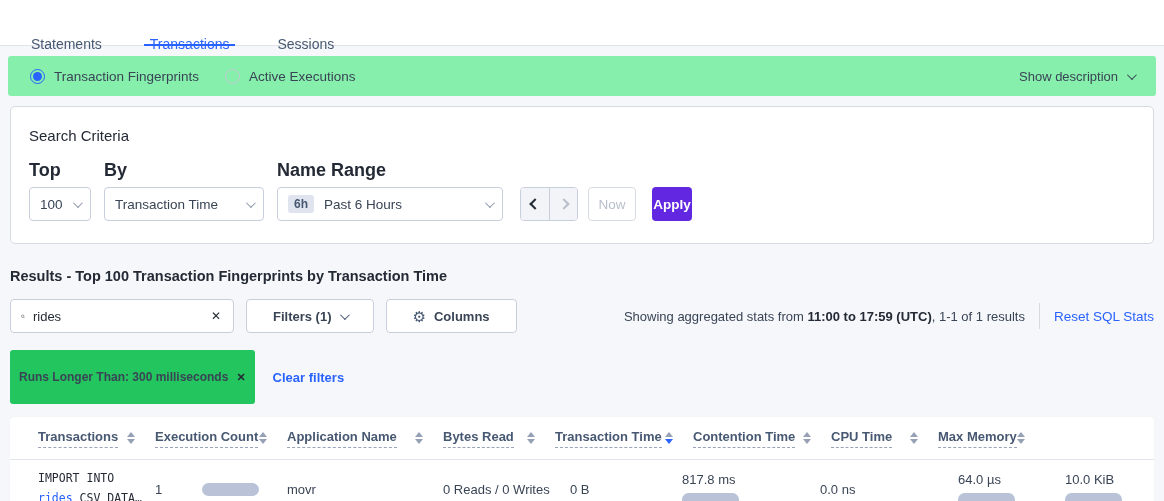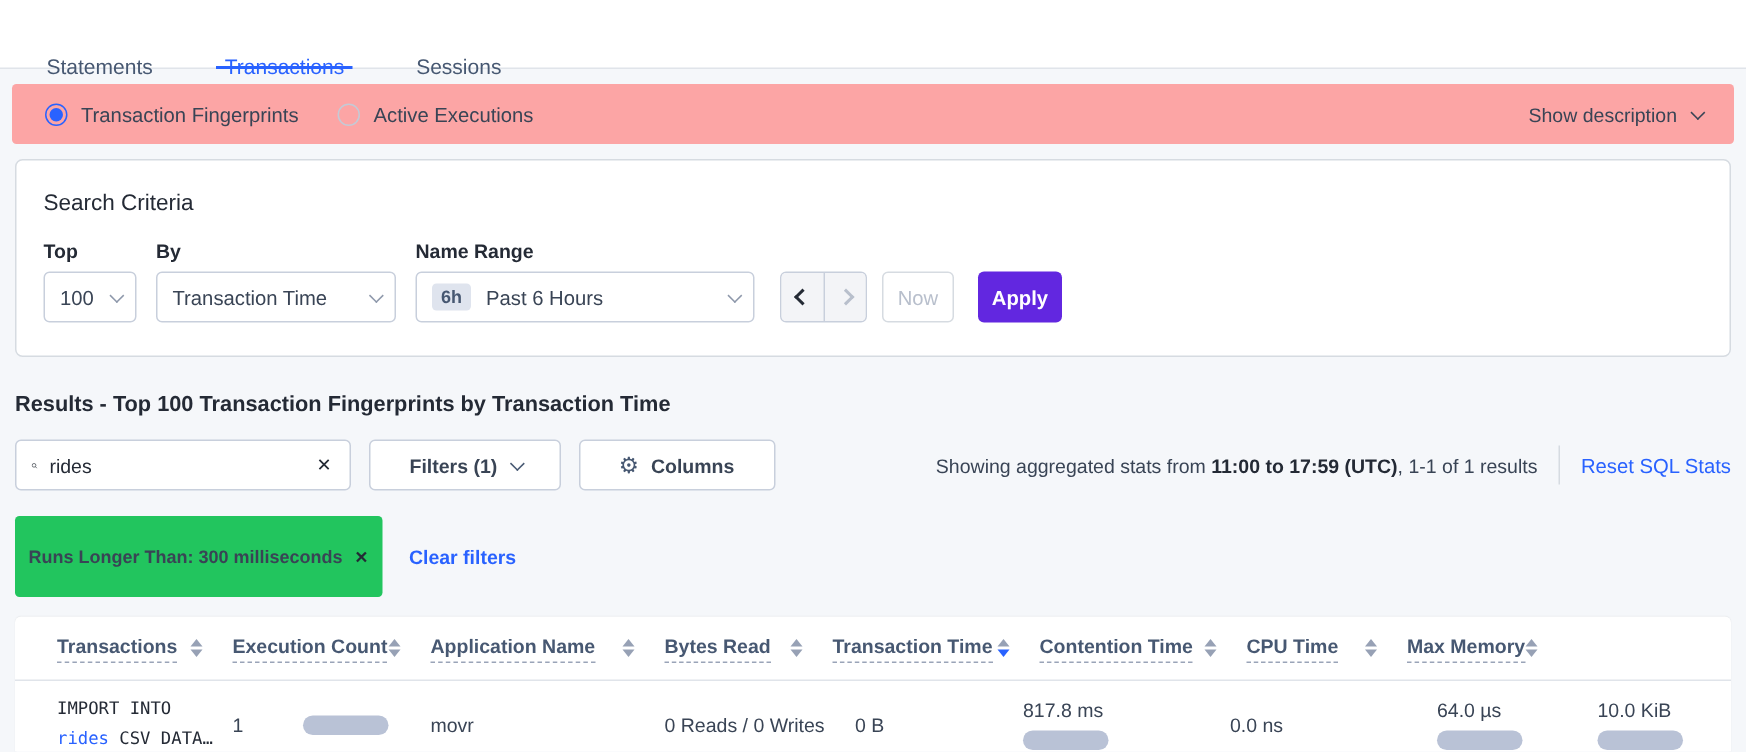--- a/index.html
+++ b/index.html
@@ -15,21 +15,21 @@
     background:#fff; height:46px; display:flex; align-items:stretch;
     padding-left:25px; border-bottom:1px solid #e0e4ea;
   }
   .tab {
     display:flex; align-items:center; padding:0 6px; margin-right:36px;
     font-size:14px; color:#475872; cursor:pointer; border-bottom:2.5px solid transparent;margin-top:44px;
   }
   .tab.active { color:#2962ff; border-bottom-color:#2962ff; font-weight:400; }
   
   .toggle-row {
-    margin:10px 8px 0; background:#fca5a5; height:40px; border-radius:3px;
+    margin:10px 8px 0; background:#86efac; height:40px; border-radius:3px;
     display:flex; align-items:center; padding:0 22px;
   }
   .radio-opt { display:flex; align-items:center; margin-right:26px; cursor:pointer; font-size:13.5px; }
   .radio { width:15px; height:15px; border-radius:50%; position:relative; margin-right:9px; flex:0 0 auto; }
   .radio.on { border:1.5px solid #2962ff; }
   .radio.on .dot { position:absolute; inset:2px; border-radius:50%; background:#2962ff; }
   .radio.off { border:1.5px solid #c4cad6; }
   .show-desc { margin-left:auto; display:flex; align-items:center; gap:9px; font-size:13px; cursor:pointer; }
   
   .chev { display:inline-block; width:7px; height:7px; border-right:1.6px solid currentColor; border-bottom:1.6px solid currentColor; }
@@ -37,21 +37,21 @@
   .chev.left  { transform:rotate(135deg); }
   .chev.right { transform:rotate(-45deg); }
   
   .criteria-card {
     margin:10px 10px 0; background:#fff; border:1px solid #d6dbe1; border-radius:5px;
     padding:20px 18px 22px;
   }
   .criteria-title { font-size:15px; font-weight:normal; color:#242a35; margin-bottom:16px; }
   .criteria-form { display:flex; align-items:flex-end; }
   .field { margin-right:13px; }
-  .field-label { font-weight:bold; font-size:13px; color:#242a35; margin-bottom:6px; }
+  .field-label { font-weight:bold; font-size:18px; color:#242a35; margin-bottom:6px; }
   .selectbox {
     height:34px; border:1px solid #c8cfdc; border-radius:4px; background:#fff;
     display:flex; align-items:center; padding:0 10px; font-size:13.5px; color:#394455; cursor:pointer;
   }
   .selectbox .chev { color:#8e98ab; margin-left:auto; }
   .sel-top { width:62px; }
   .sel-by { width:160px; }
   .sel-time { width:226px; }
   .time-badge { background:#dfe4ee; border-radius:3px; padding:2px 6px; font-size:12px; font-weight:bold; color:#475872; margin-right:10px; }
   .arrow-group {
@@ -60,21 +60,21 @@
   .arrow-btn { width:28px; height:32px; background:#f3f4f7; display:flex; align-items:center; justify-content:center; cursor:pointer; }
   .arrow-btn + .arrow-btn { border-left:1px solid #c8cfdc; }
   .arrow-btn .chev { width:8px; height:8px; border-width:0 2.2px 2.2px 0; border-style:solid; }
   .arrow-btn.enabled { color:#242a35; }
   .arrow-btn.disabled { color:#b8bfcc; }
   .now-btn {
     margin-left:10px; width:48px; height:34px; background:#fff; border:1px solid #d6dbe1; border-radius:4px;
     color:#b8bfcc; font-size:13.5px; display:flex; align-items:center; justify-content:center; cursor:default;
   }
   .apply-btn {
-    margin-left:16px; width:56px; height:34px; background:#6227e0; border:none; border-radius:4px;
+    margin-left:16px; width:40px; height:34px; background:#6227e0; border:none; border-radius:4px;
     color:#fff; font-size:13.5px; font-weight:bold; display:flex; align-items:center; justify-content:center; cursor:pointer;
   }
   
   .results-heading { margin:24px 10px 0; font-size:14.5px; font-weight:bold; color:#242a35; }
   .toolbar { margin:15px 10px 0; display:flex; align-items:center; }
   .searchbox {
     width:224px; height:34px; background:#fff; border:1px solid #c8cfdc; border-radius:4px;
     display:flex; align-items:center; padding:0 10px;
   }
   .searchbox input {

